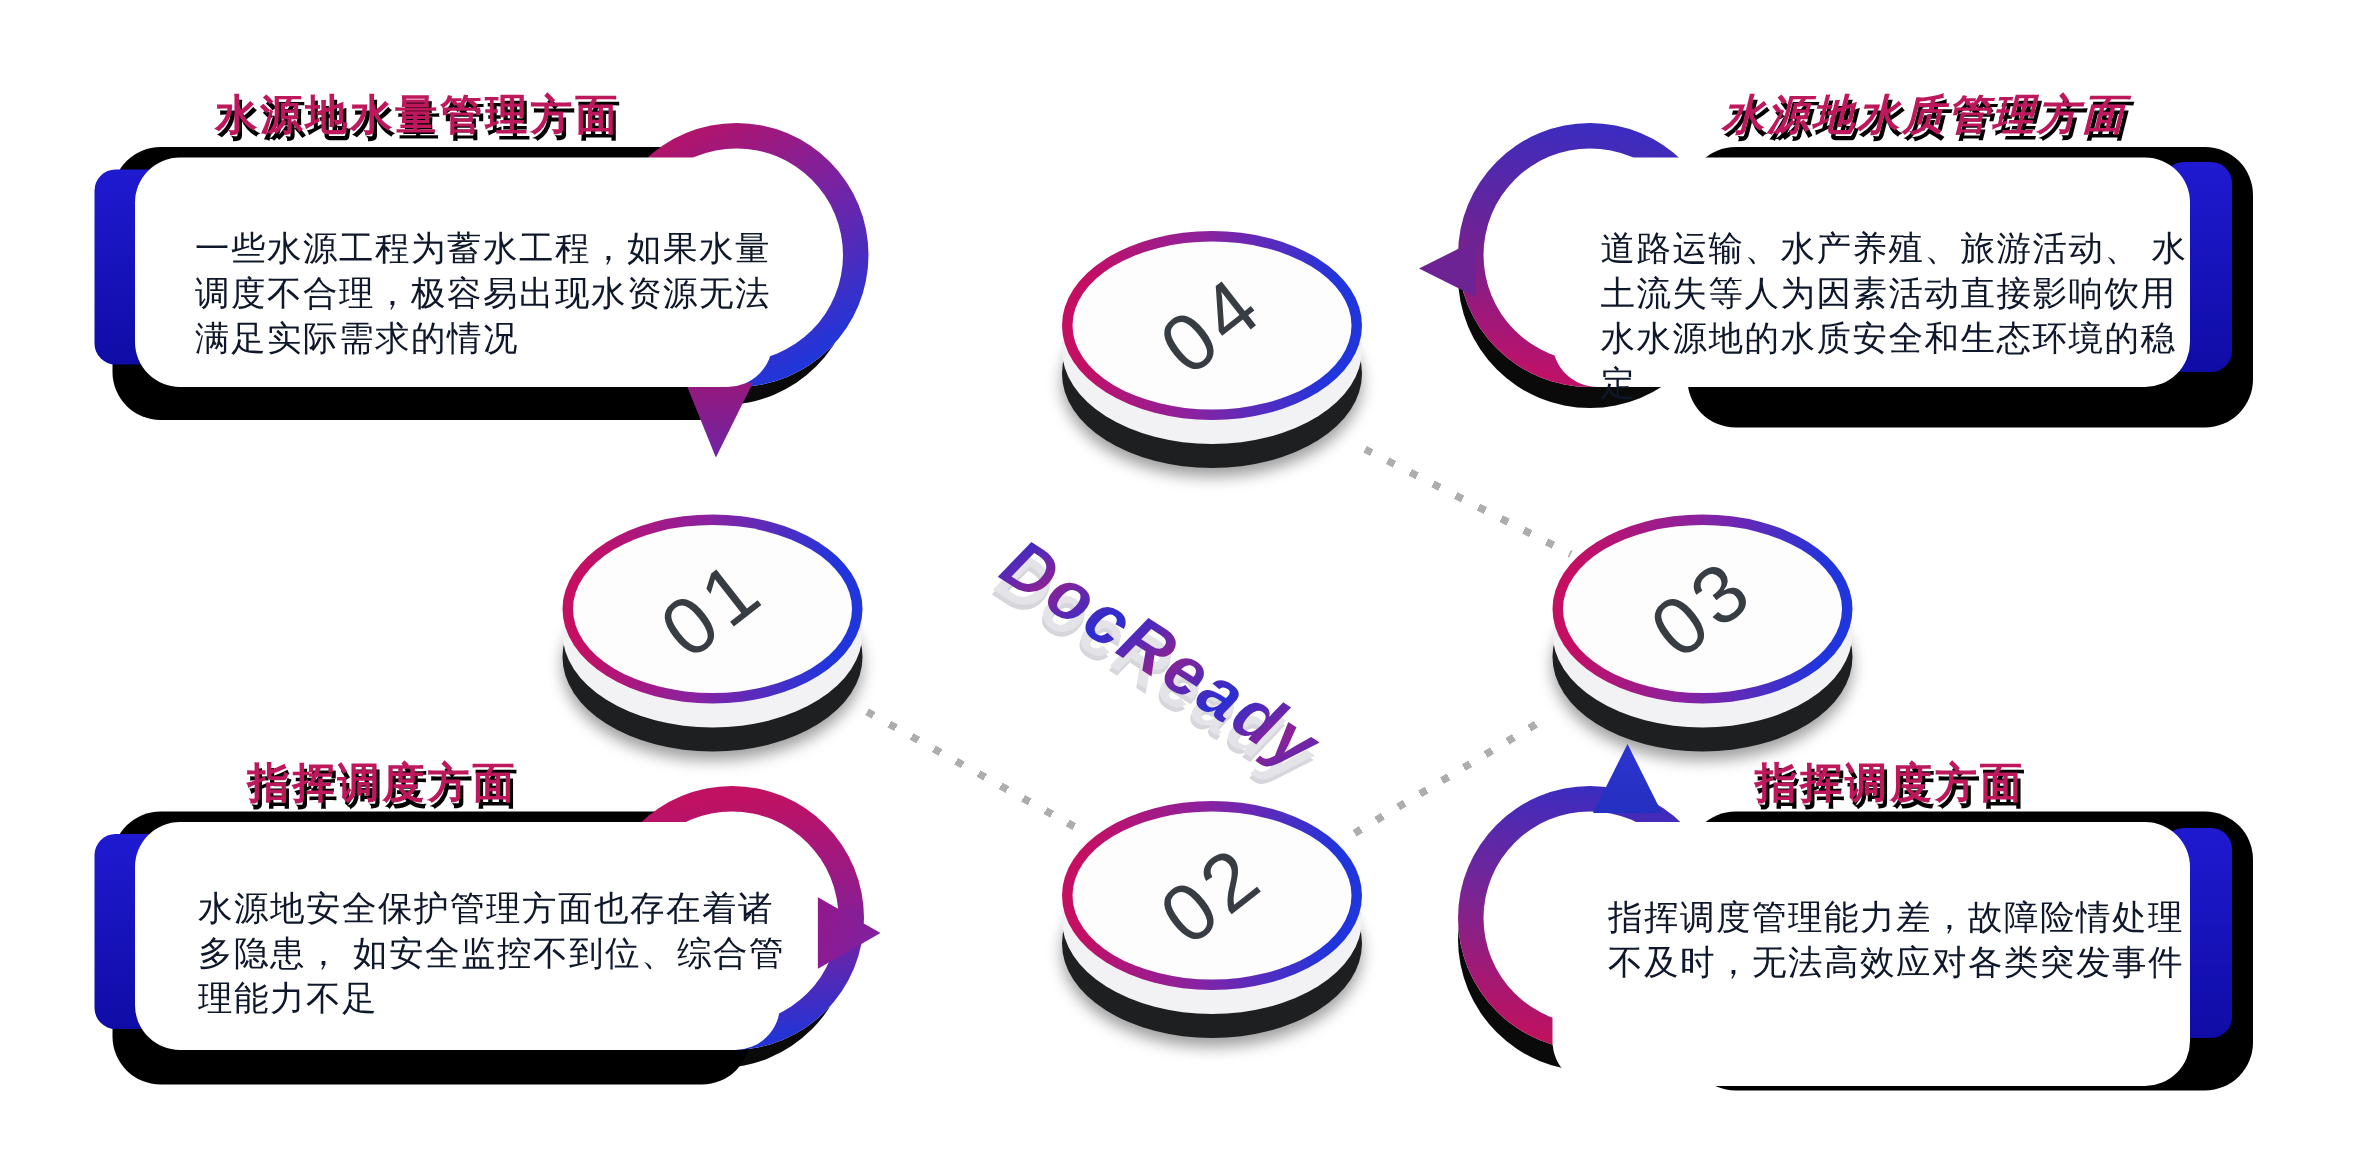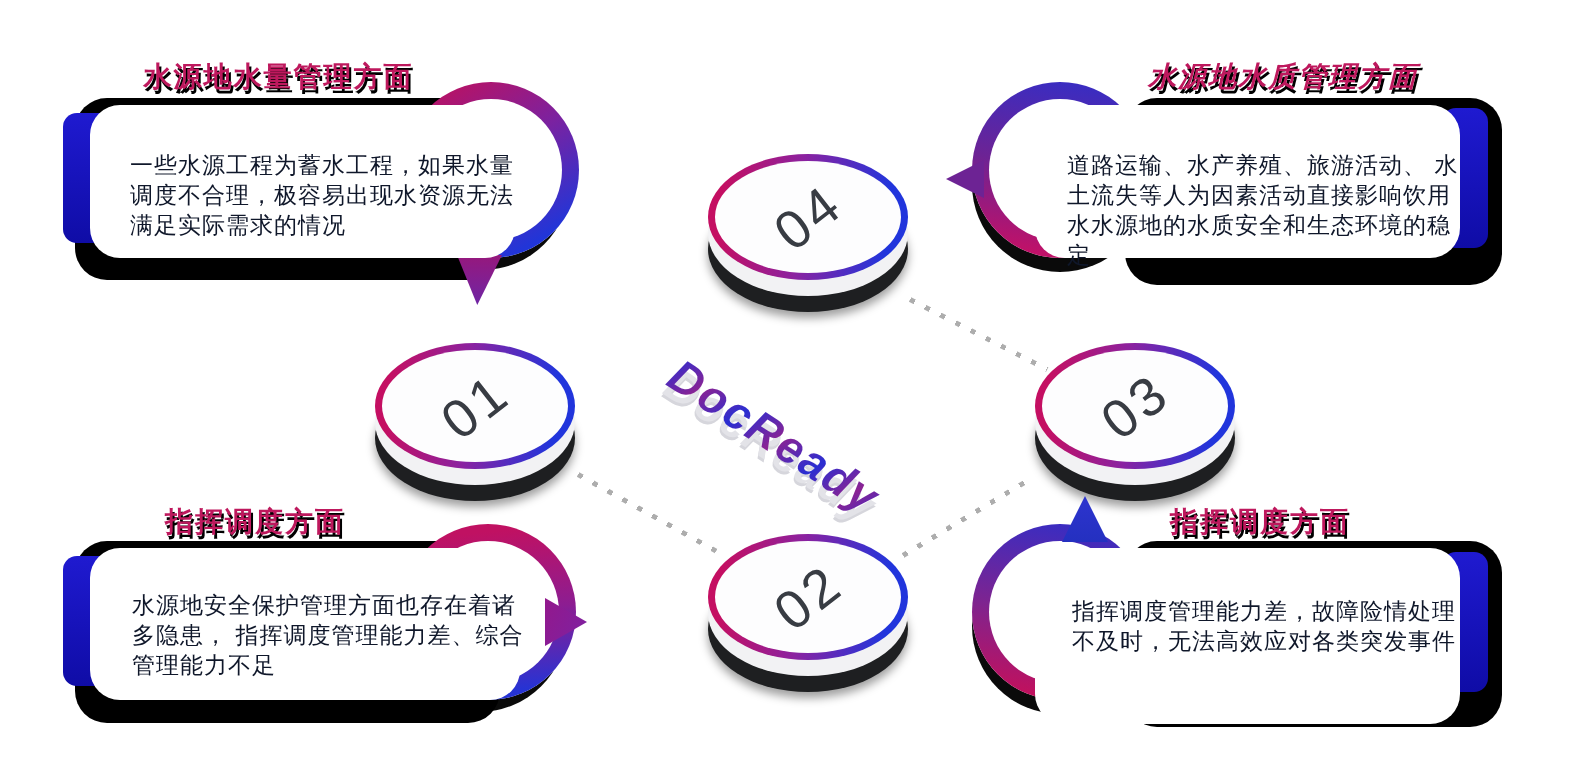--- a/index.html
+++ b/index.html
@@ -172,21 +172,21 @@
     </div>
     <h2 class="card-title">水源地水质管理方面</h2>
   </section>
 
   <section class="card card-bl">
     <div class="backing"></div>
     <div class="deco-circle"></div>
     <div class="tail"></div>
     <div class="side-bar"></div>
     <div class="panel">
-      <p class="card-body">水源地安全保护管理方面也存在着诸多隐患， 指挥调度管理能力差、综合管理能力不足</p>
+      <p class="card-body">水源地安全保护管理方面也存在着诸多隐患， 如安全监控不到位、综合管理能力不足</p>
     </div>
     <h2 class="card-title">指挥调度方面</h2>
   </section>
 
   <section class="card card-br">
     <div class="backing"></div>
     <div class="deco-circle"></div>
     <div class="tail"></div>
     <div class="side-bar"></div>
     <div class="panel">

